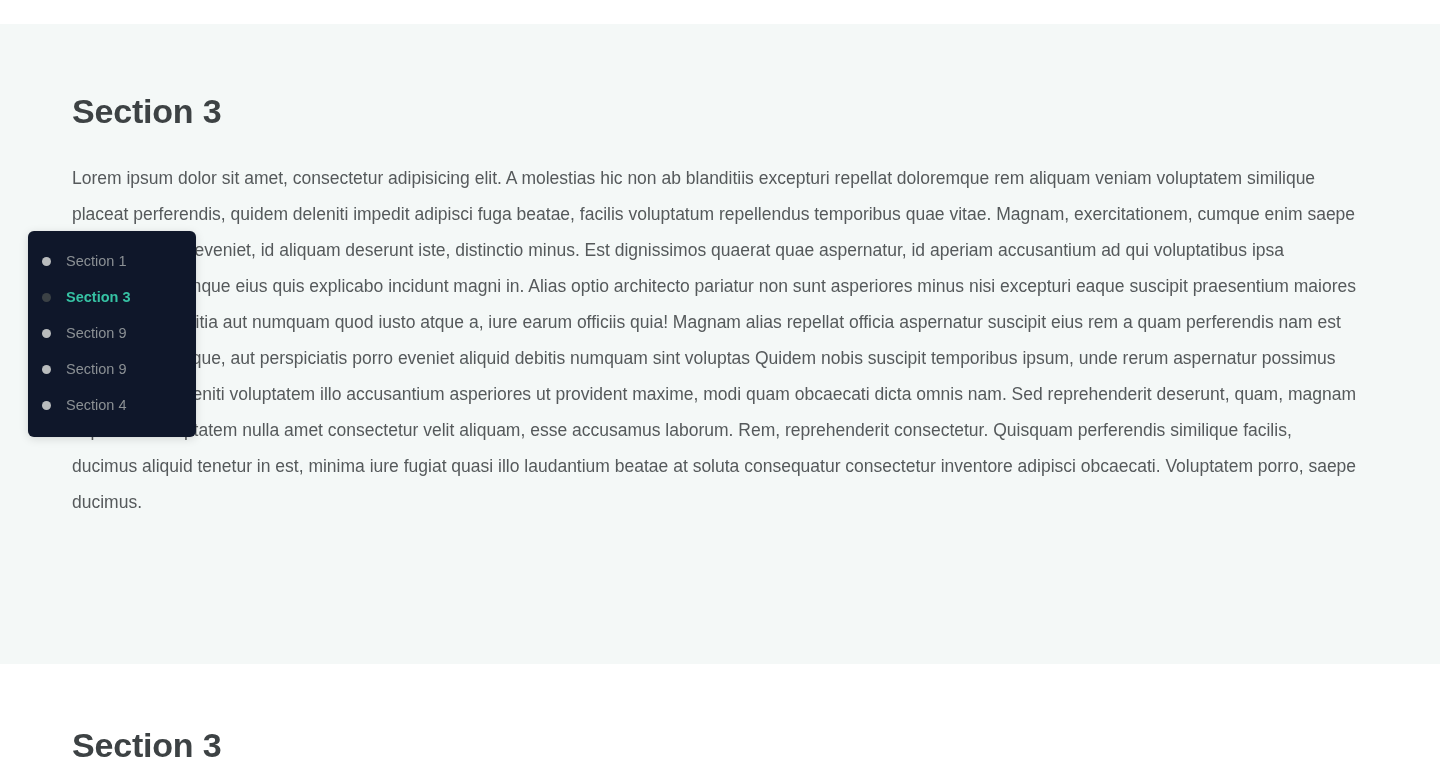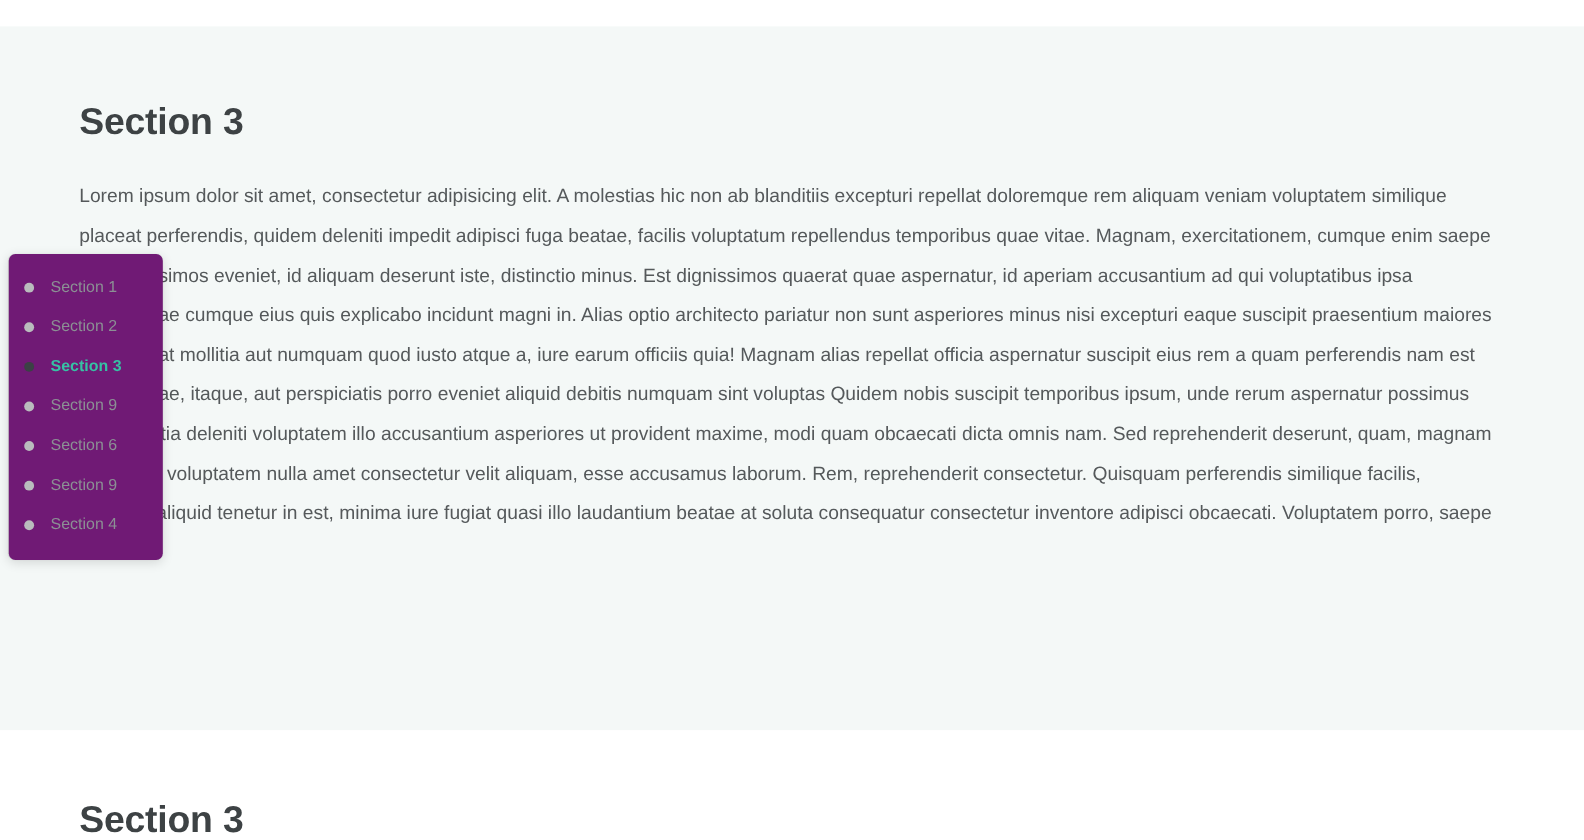--- a/index.html
+++ b/index.html
@@ -72,24 +72,24 @@
     padding-top: 29px;
     font-size: 17.5px;
     line-height: 36px;
     color: #55595b;
     text-align: left;
   }
 
   
   .floating-nav {
     position: absolute;
-    left: 8px;
+    left: 28px;
     top: 231px;
-    width: 140px;
-    background: #701a75;
+    width: 168px;
+    background: #0f172a;
     border-radius: 6px;
     box-shadow: 0 2px 10px rgba(0,0,0,0.13), 0 0 1px rgba(0,0,0,0.12);
     padding: 12px 0 14px 0;
     z-index: 5;
   }
 
   .nav-item {
     display: flex;
     align-items: center;
     height: 36px;
@@ -138,35 +138,27 @@
     <div class="section-inner">
       <h1 class="section-title">Section 3</h1>
     </div>
   </div>
 
   <div class="floating-nav">
     <div class="nav-item">
       <span class="nav-dot"></span>
       <span class="nav-label">Section 1</span>
     </div>
-    <div class="nav-item">
-      <span class="nav-dot"></span>
-      <span class="nav-label">Section 2</span>
-    </div>
     <div class="nav-item active">
       <span class="nav-dot"></span>
       <span class="nav-label">Section 3</span>
     </div>
     <div class="nav-item">
       <span class="nav-dot"></span>
       <span class="nav-label">Section 9</span>
-    </div>
-    <div class="nav-item">
-      <span class="nav-dot"></span>
-      <span class="nav-label">Section 6</span>
     </div>
     <div class="nav-item">
       <span class="nav-dot"></span>
       <span class="nav-label">Section 9</span>
     </div>
     <div class="nav-item">
       <span class="nav-dot"></span>
       <span class="nav-label">Section 4</span>
     </div>
   </div>

